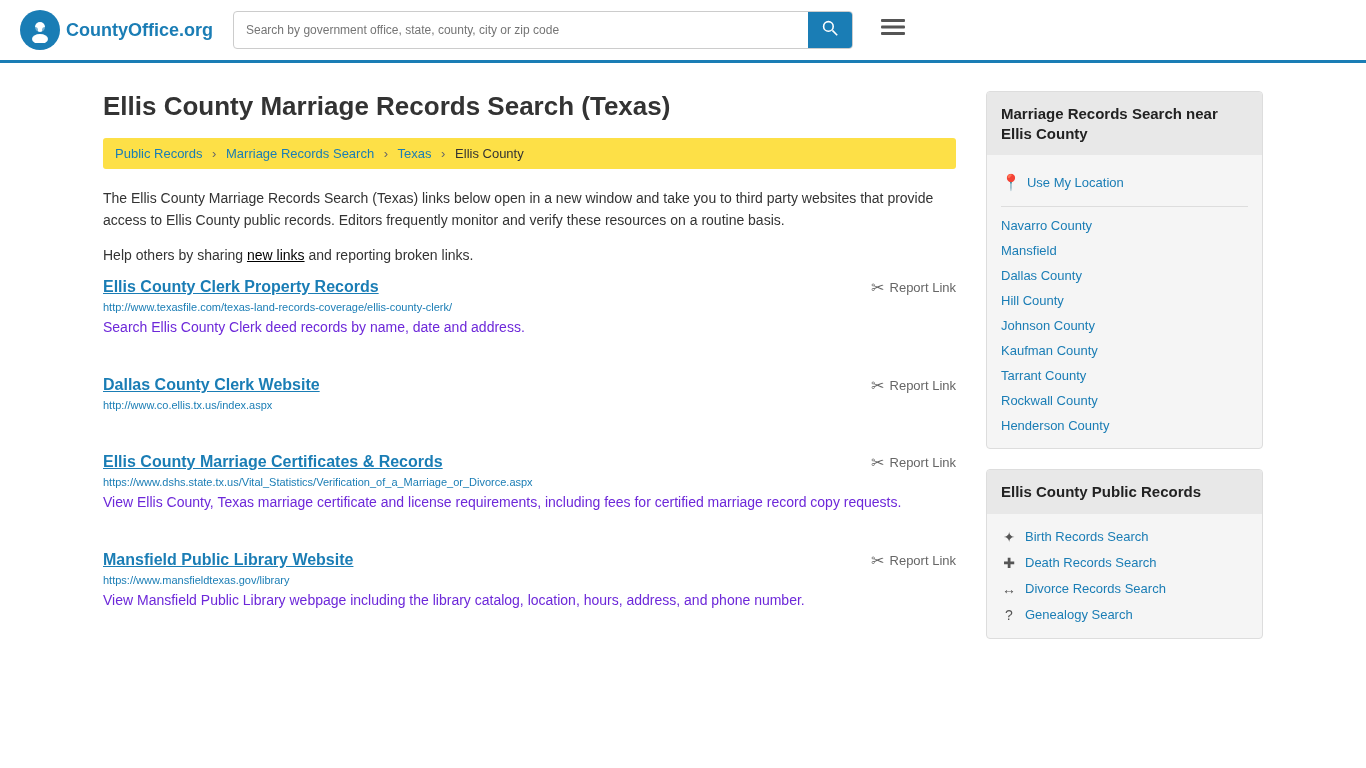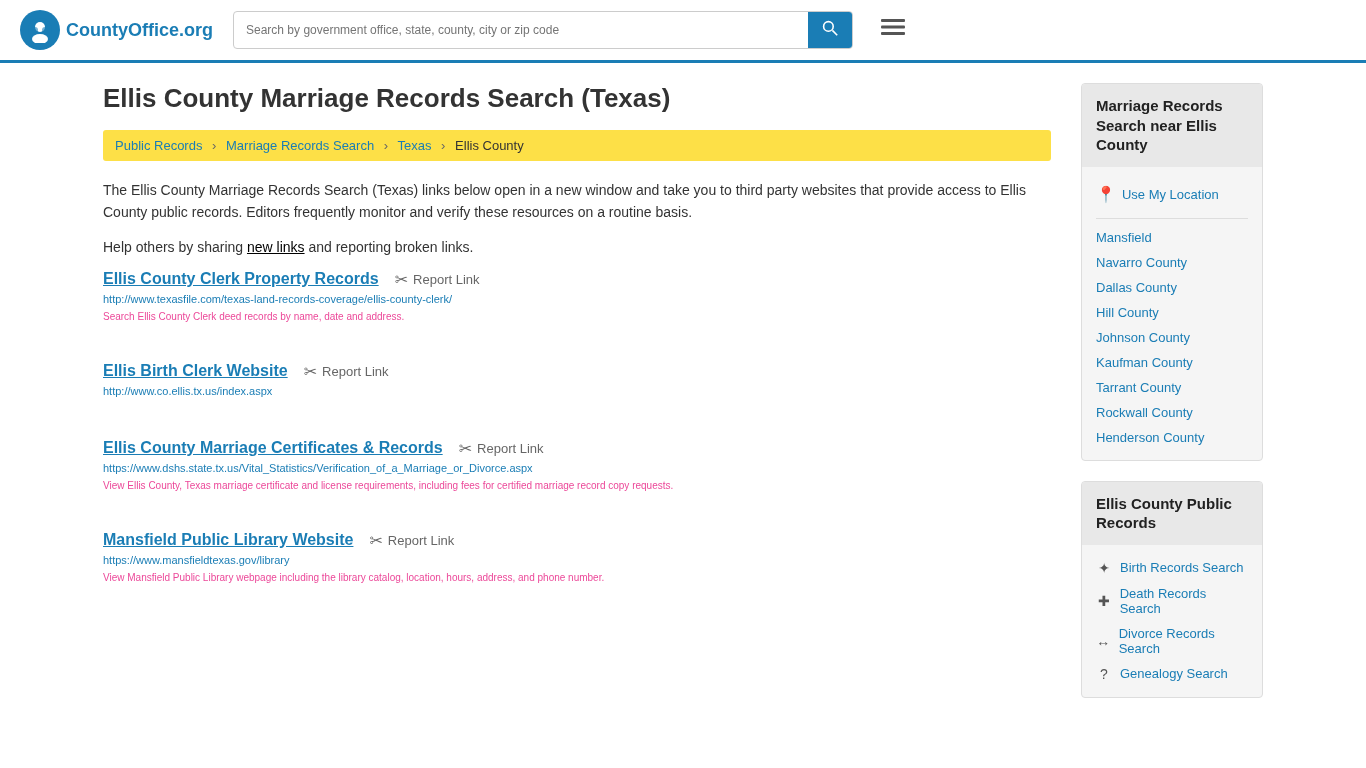--- a/index.html
+++ b/index.html
@@ -69,21 +69,21 @@
       border: none;
       cursor: pointer;
       font-size: 22px;
       color: #555;
       padding: 4px 8px;
     }
 
     
     .main-container {
       max-width: 1200px;
-      margin: 0 auto;
+      margin: 8px auto;
       padding: 20px 20px;
       display: flex;
       gap: 30px;
     }
 
     
     .content {
       flex: 1;
     }
     .page-title {
@@ -121,20 +121,21 @@
     }
 
     
     .result-item {
       margin-bottom: 28px;
       padding-bottom: 10px;
     }
     .result-header {
       display: flex;
       align-items: flex-start;
+      justify-content: space-between;
       margin-bottom: 4px;
     }
     .result-title {
       font-size: 16px;
       font-weight: bold;
       color: #1a7db5;
       text-decoration: underline;
       cursor: pointer;
     }
     .report-link {
@@ -149,28 +150,28 @@
     }
     .report-icon {
       font-size: 16px;
     }
     .result-url {
       color: #1a7db5;
       font-size: 11px;
       margin-bottom: 4px;
     }
     .result-desc {
-      font-size: 10px;
-      color: #ec4899;
+      font-size: 14px;
+      color: #6d28d9;
       line-height: 1.5;
     }
 
     
     .sidebar {
-      width: 182px;
+      width: 277px;
       flex-shrink: 0;
     }
     .sidebar-section {
       background: #f5f5f5;
       border: 1px solid #ddd;
       border-radius: 4px;
       margin-bottom: 20px;
       overflow: hidden;
     }
     .sidebar-section-title {
@@ -285,21 +286,21 @@
       <span class="report-link">
         <span class="report-icon">✂</span>
         <span>Report Link</span>
       </span>
     </div>
     <div class="result-url">http://www.texasfile.com/texas-land-records-coverage/ellis-county-clerk/</div>
     <div class="result-desc">Search Ellis County Clerk deed records by name, date and address.</div>
   </div>
         <div class="result-item">
     <div class="result-header">
-      <a class="result-title" href="#">Ellis Birth Clerk Website</a>
+      <a class="result-title" href="#">Dallas County Clerk Website</a>
       <span class="report-link">
         <span class="report-icon">✂</span>
         <span>Report Link</span>
       </span>
     </div>
     <div class="result-url">http://www.co.ellis.tx.us/index.aspx</div>
   </div>
         <div class="result-item">
     <div class="result-header">
       <a class="result-title" href="#">Ellis County Marriage Certificates &amp; Records</a>
@@ -330,24 +331,24 @@
     <div class="sidebar-section">
       <div class="sidebar-section-title">Marriage Records Search near Ellis County</div>
       <div class="sidebar-section-body">
         <div class="use-location">
           <span class="pin-icon">📍</span>
           <a href="#">Use My Location</a>
         </div>
         <hr class="divider">
         <div id="nearby-items">
             <div class="sidebar-item">
+              <a href="#">Navarro County</a>
+            </div>
+            <div class="sidebar-item">
               <a href="#">Mansfield</a>
-            </div>
-            <div class="sidebar-item">
-              <a href="#">Navarro County</a>
             </div>
             <div class="sidebar-item">
               <a href="#">Dallas County</a>
             </div>
             <div class="sidebar-item">
               <a href="#">Hill County</a>
             </div>
             <div class="sidebar-item">
               <a href="#">Johnson County</a>
             </div>

